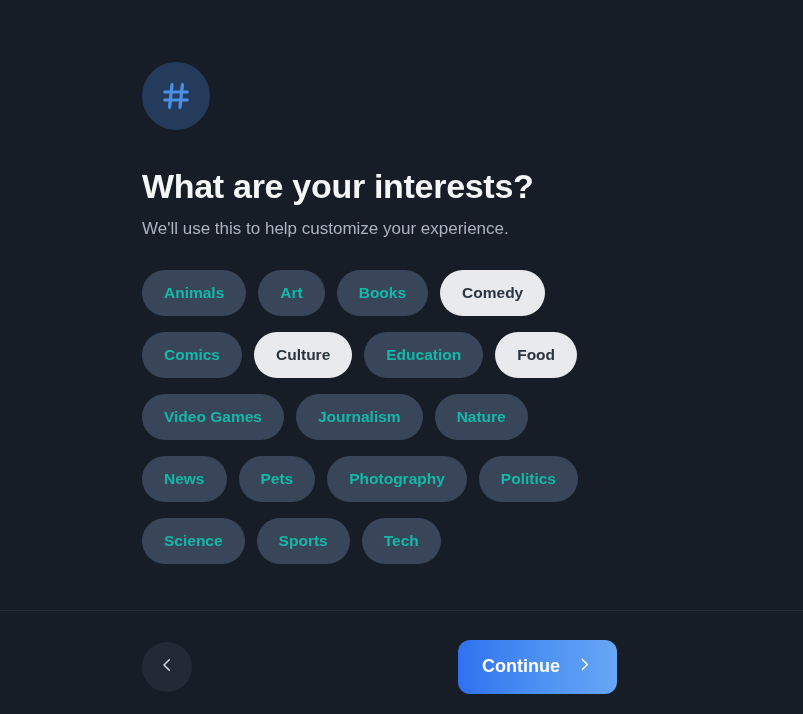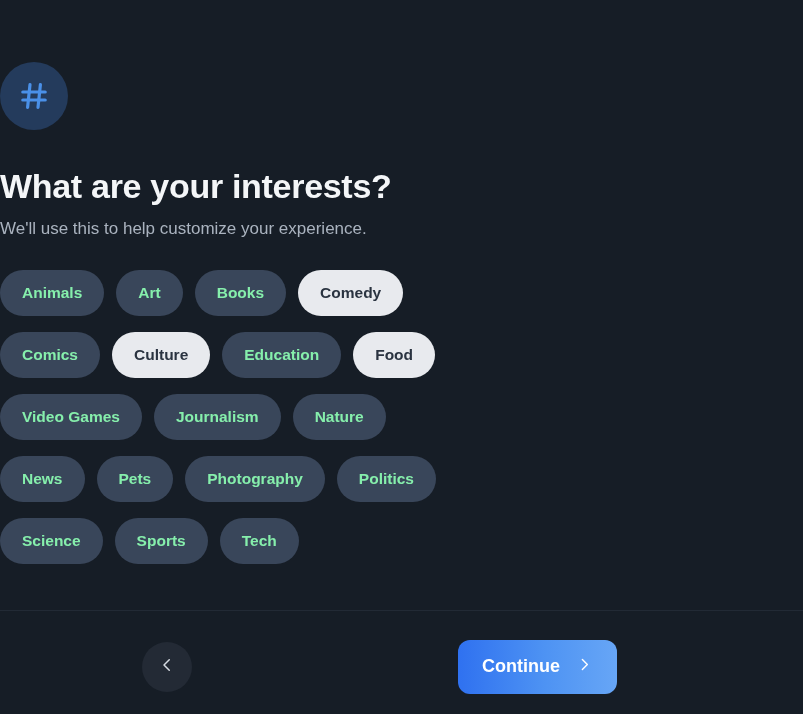--- a/index.html
+++ b/index.html
@@ -23,20 +23,21 @@
   }
 
   
   .content {
     position: absolute;
     left: 0;
     top: 0;
     right: 0;
     bottom: 104px;
     overflow: hidden;
+    padding-left: 142px;
     box-sizing: border-box;
   }
 
   .logo-badge {
     width: 68px;
     height: 68px;
     border-radius: 50%;
     background: #243b5c;
     margin-top: 62px;
     display: flex;
@@ -78,21 +79,21 @@
     border-radius: 999px;
     display: inline-flex;
     align-items: center;
     justify-content: center;
     font-size: 15.5px;
     font-weight: bold;
     white-space: nowrap;
     border: none;
     cursor: pointer;
     background: #39465a;
-    color: #86efac;
+    color: #14b8a6;
     font-family: "Liberation Sans", sans-serif;
   }
   .chip.selected {
     background: #e8eaee;
     color: #2a3340;
   }
 
   
   .footer {
     position: absolute;

